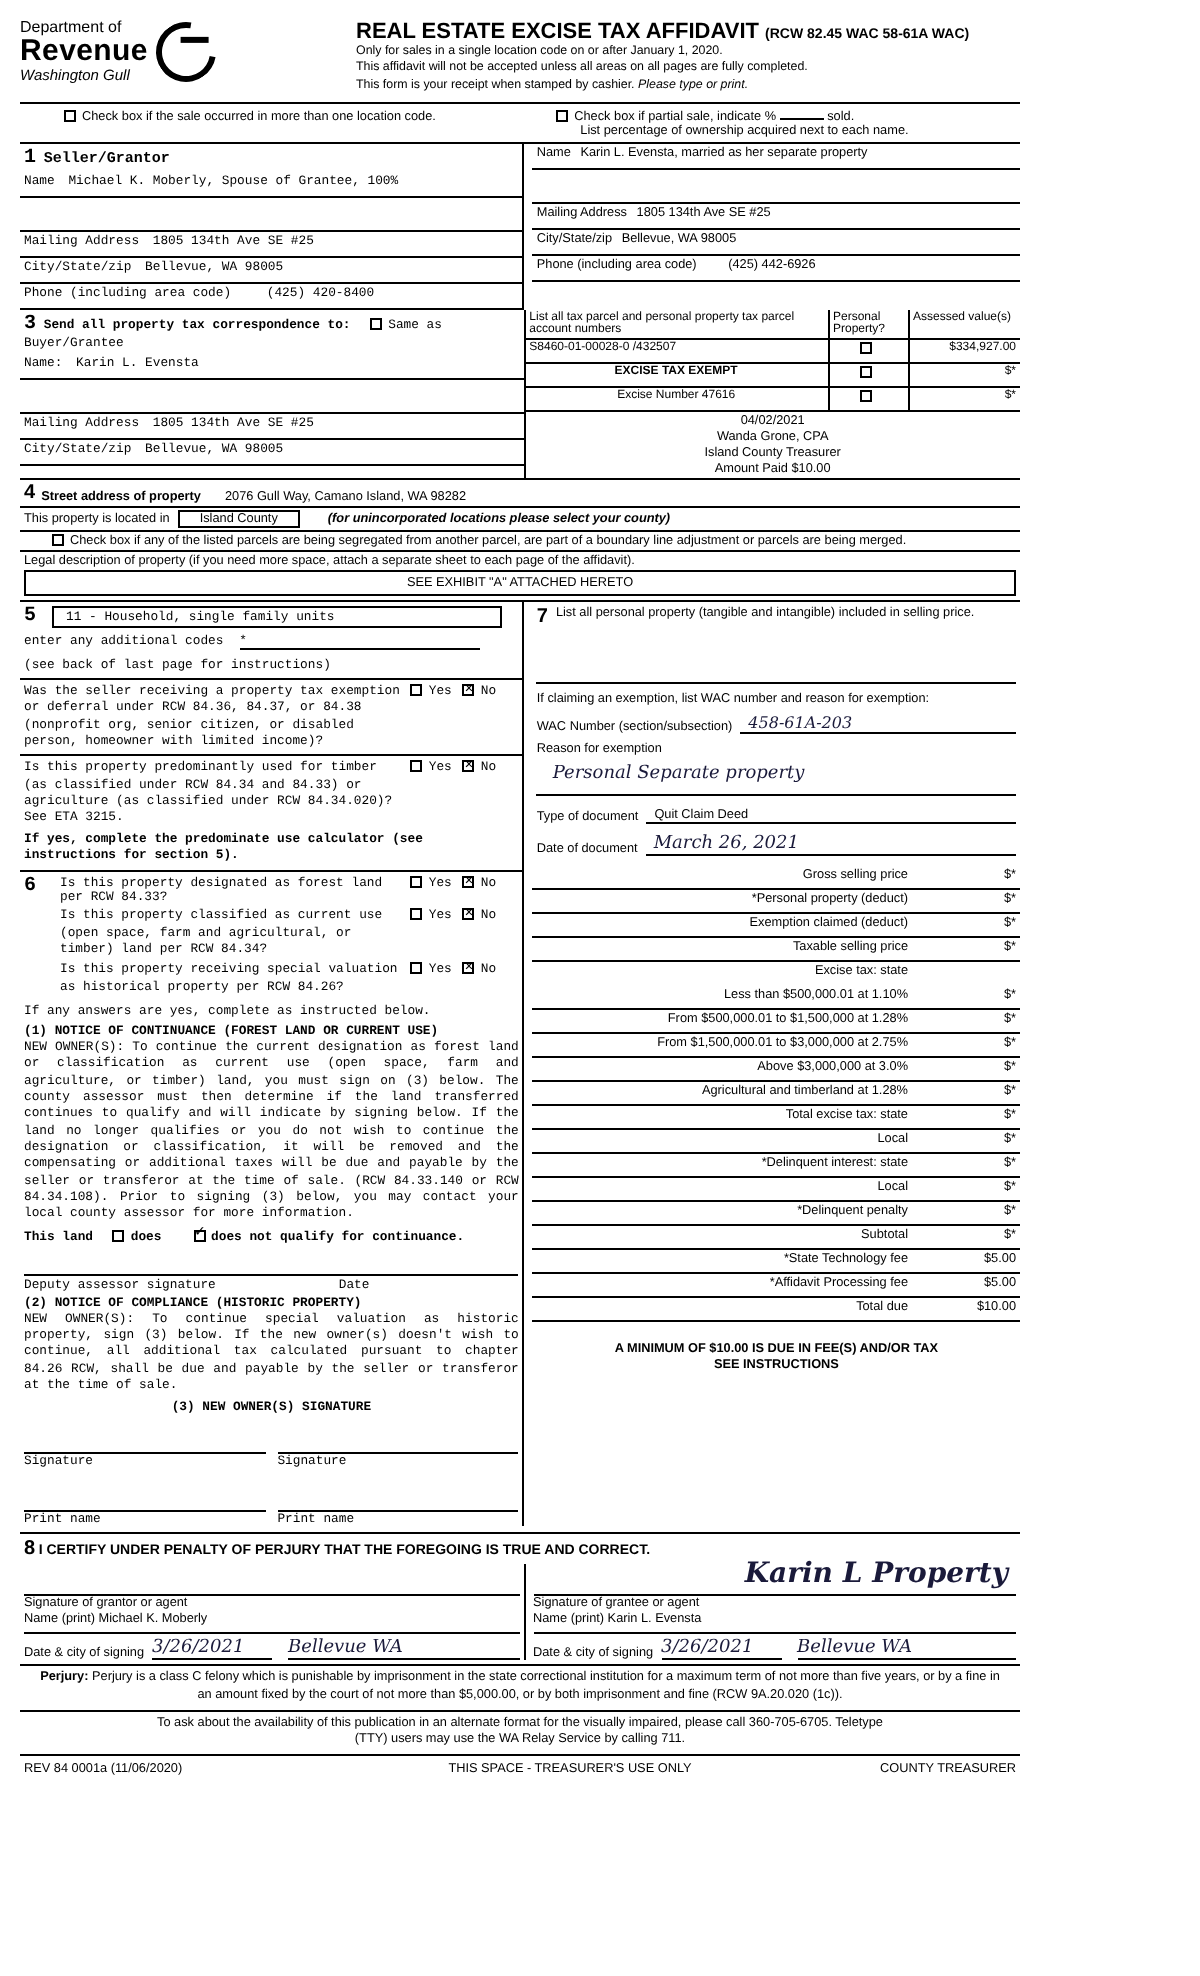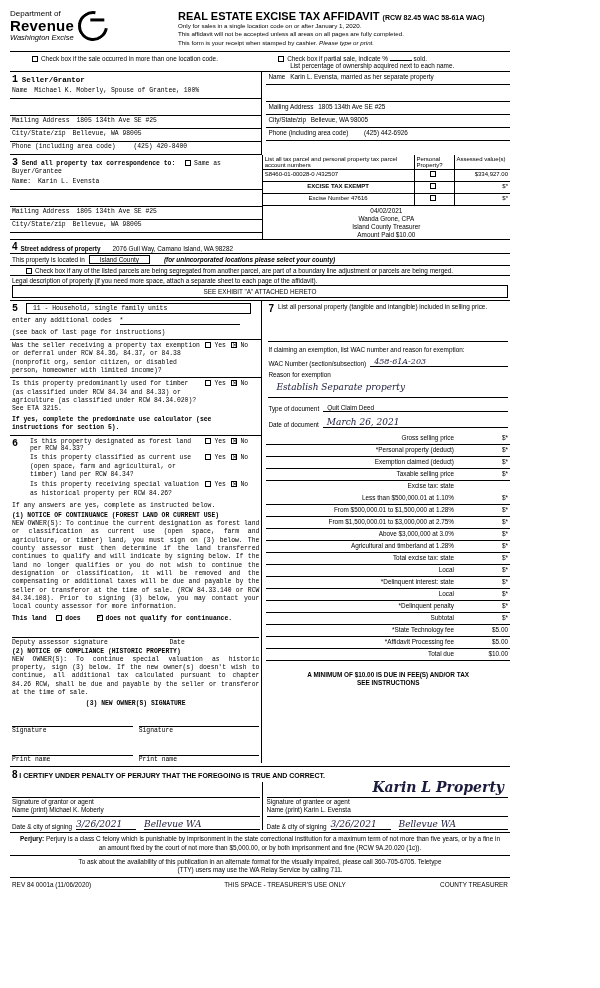--- a/index.html
+++ b/index.html
@@ -86,21 +86,21 @@
 <body>
 
 <div class="page">
 
   <div class="hdr">
     <div class="logo-box">
       <div class="logo-row">
         <div class="logo-text">
           <div class="dep">Department of</div>
           <div class="rev">Revenue</div>
-          <div class="wa">Washington Excise</div>
+          <div class="wa">Washington Gull</div>
         </div>
         <div class="swoosh"></div>
       </div>
     </div>
     <div class="hdr-right">
       <div class="title">
         <span>REAL ESTATE EXCISE TAX AFFIDAVIT</span>
         <small>(RCW 82.45 WAC 58-61A WAC)</small>
       </div>
       <div class="sub">Only for sales in a single location code on or after January 1, 2020.</div>
@@ -346,21 +346,21 @@
         <span style="margin-left:4px; line-height:1.3;">List all personal property (tangible and intangible) included in selling price.</span>
       </div>
       <div style="height:26px; border-bottom:1px solid #000; margin:2px 2px 0 2px;"></div>
 
       <div style="padding:4px 2px 0 2px;">If claiming an exemption, list WAC number and reason for exemption:</div>
       <div style="display:flex; align-items:flex-end; padding:4px 2px 0 2px;">
         <span>WAC Number (section/subsection)</span>
         <span class="ul hand" style="flex:1; margin-left:4px; font-size:8px; padding-left:4px;">458-61A-203</span>
       </div>
       <div style="padding:4px 2px 0 2px;">Reason for exemption</div>
-      <div class="hand" style="border-bottom:1px solid #000; margin:4px 2px 0 2px; font-size:9px; padding-left:8px; height:16px;">Establish Separate property</div>
+      <div class="hand" style="border-bottom:1px solid #000; margin:4px 2px 0 2px; font-size:9px; padding-left:8px; height:16px;">Personal Separate property</div>
 
       <div style="display:flex; align-items:flex-end; padding:6px 2px 0 2px;">
         <span>Type of document</span>
         <span class="ul" style="flex:1; margin-left:4px; padding-left:4px;">Quit Claim Deed</span>
       </div>
       <div style="display:flex; align-items:flex-end; padding:5px 2px 0 2px;">
         <span>Date of document</span>
         <span class="ul hand" style="flex:1; margin-left:4px; font-size:9px; padding-left:4px;">March 26, 2021</span>
       </div>
 

